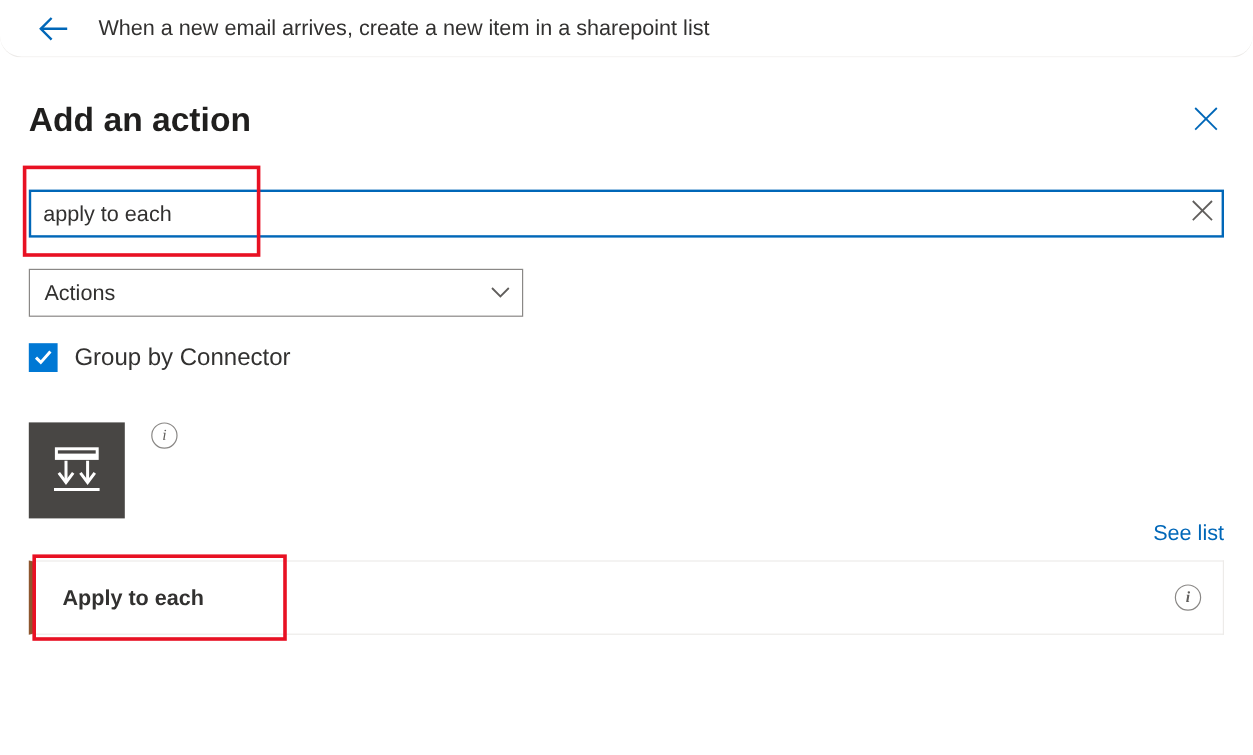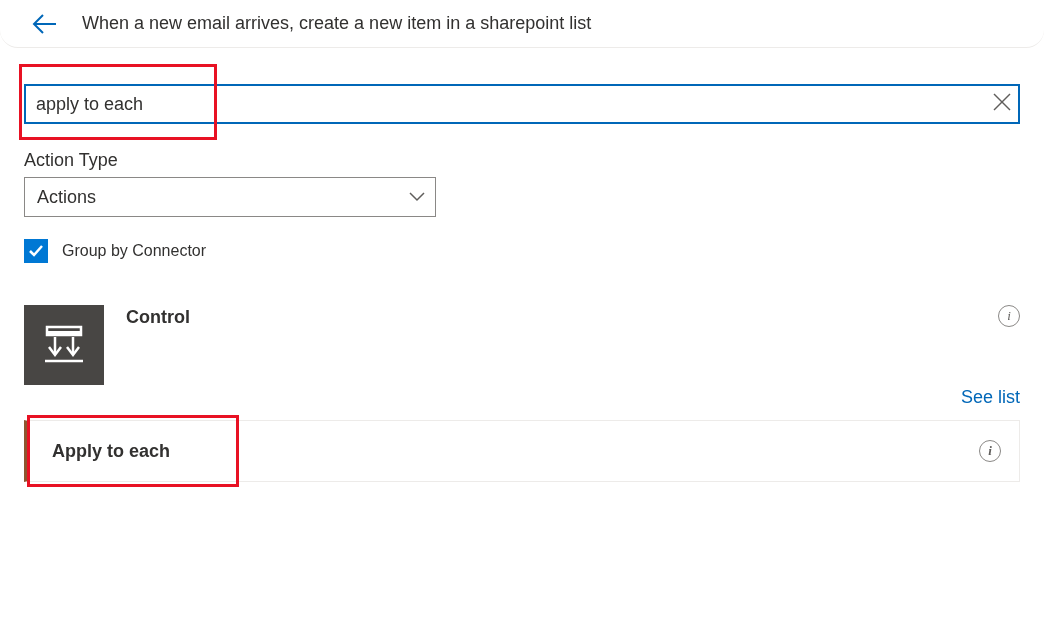--- a/index.html
+++ b/index.html
@@ -66,21 +66,21 @@
     padding: 0 10px 0 12px;
     font-size: 18px;
     cursor: pointer;
     margin-bottom: 22px;
   }
   .chevron svg { display:block; }
   .checkbox-row {
     display: flex;
     align-items: center;
     gap: 14px;
-    font-size: 16px;
+    font-size: 20px;
     margin-bottom: 42px;
   }
   .checkbox-box {
     width: 24px; height: 24px; background: #0078d4;
     display:flex; align-items:center; justify-content:center;
     cursor:pointer;
   }
   .results-area { position: relative; }
   .connector-row {
     display:flex; align-items:flex-start; gap: 22px;
@@ -118,33 +118,41 @@
     <svg width="26" height="22" viewBox="0 0 26 22" fill="none" stroke="#0067b8" stroke-width="2">
       <line x1="2" y1="11" x2="24" y2="11"></line>
       <polyline points="11,2 2,11 11,20"></polyline>
     </svg>
   </span>
   <span class="flow-title">When a new email arrives, create a new item in a sharepoint list</span>
 </div>
 
 <div class="panel">
 
+  <div class="panel-header">
+    <h1>Add an action</h1>
+    <span class="close-btn">
+      <svg width="22" height="22" viewBox="0 0 22 22" fill="none" stroke="#0067b8" stroke-width="1.5">
+        <line x1="2" y1="2" x2="20" y2="20"></line>
+        <line x1="20" y1="2" x2="2" y2="20"></line>
+      </svg>
+    </span>
+  </div>
 
   <div class="search-wrap">
     <input class="search-input" type="text" value="apply to each" style="">
     <span class="search-clear">
       <svg width="20" height="20" viewBox="0 0 20 20" fill="none" stroke="#605e5c" stroke-width="1.5">
         <line x1="2" y1="2" x2="18" y2="18"></line>
         <line x1="18" y1="2" x2="2" y2="18"></line>
       </svg>
     </span>
     <div class="highlight-box hl1"></div>
   </div>
 
-  <label class="field-label">Action Type</label>
   <div class="dropdown">
     <span>Actions</span>
     <span class="chevron">
       <svg width="16" height="10" viewBox="0 0 16 10" fill="none" stroke="#605e5c" stroke-width="1.5">
         <polyline points="1,1 8,8 15,1"></polyline>
       </svg>
     </span>
   </div>
 
   <div class="checkbox-row">
@@ -163,21 +171,20 @@
         <svg width="46" height="44" viewBox="0 0 46 44" fill="none" stroke="#fff" stroke-width="2.5">
           <rect x="6" y="4" width="34" height="8" fill="none"></rect>
           <rect x="6" y="8" width="34" height="4" fill="#fff" stroke="none"></rect>
           <line x1="14" y1="14" x2="14" y2="30"></line>
           <line x1="32" y1="14" x2="32" y2="30"></line>
           <polyline points="8,24 14,32 20,24"></polyline>
           <polyline points="26,24 32,32 38,24"></polyline>
           <line x1="4" y1="38" x2="42" y2="38"></line>
         </svg>
       </div>
-      <span class="connector-title">Control</span>
       <span class="info-icon">i</span>
     </div>
 
     <span class="see-more">See list</span>
 
     <div class="action-row">
       <span>Apply to each</span>
       <span class="info-icon">i</span>
       <div class="highlight-box hl2"></div>
     </div>

